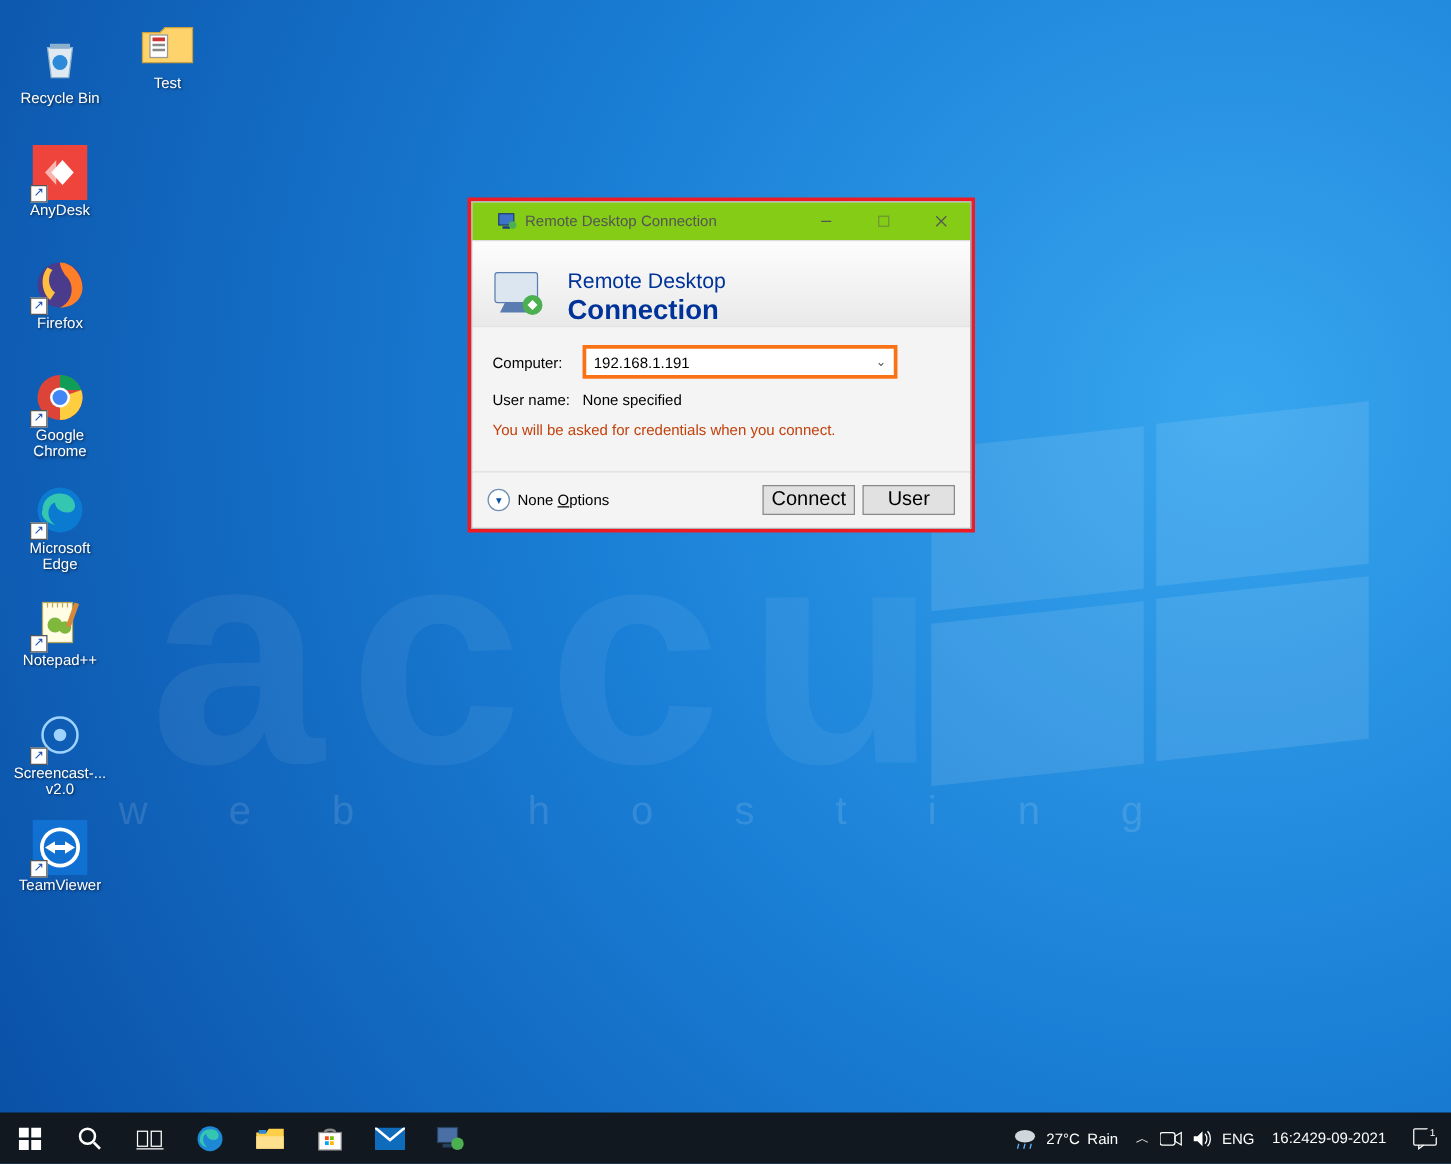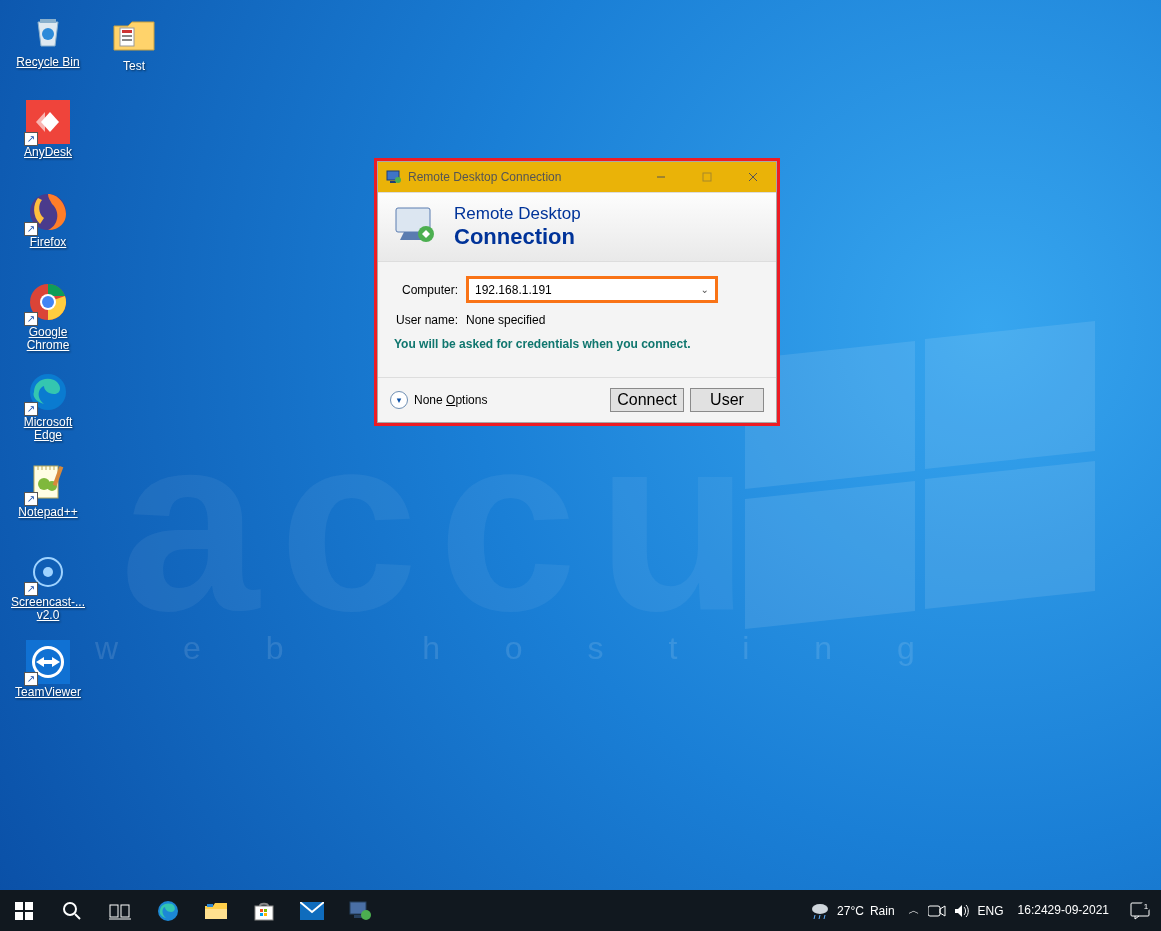--- a/index.html
+++ b/index.html
@@ -58,22 +58,21 @@
     color: rgba(255,255,255,0.06);
     letter-spacing: 20px;
     pointer-events: none;
     font-family: "Segoe UI", sans-serif;
   }
 
   
   .desktop-icons {
     position: absolute;
     left: 10px;
-    top: 10px;
-    text-decoration: underline;
+    top: 26px;
   }
   .dicon {
     width: 76px;
     height: 84px;
     display: flex;
     flex-direction: column;
     align-items: center;
     justify-content: flex-start;
     margin-bottom: 6px;
     text-align: center;
@@ -126,77 +125,76 @@
     background: #fff;
     color: #000;
     font-size: 12px;
     border: 1px solid #a8a8a8;
     box-sizing: border-box;
   }
   .rdc-title {
     height: 30px;
     display: flex;
     align-items: center;
-    background: #eab308;
+    background: #84cc16;
     color: #555;
-    padding-left: 8px;
+    padding-left: 20px;
   }
   .rdc-title .ticon { width: 16px; height: 16px; margin-right: 6px; }
   .rdc-title .ttext { flex: 1 1 auto; }
   .rdc-title .winbtn {
     width: 46px;
     height: 30px;
     display: flex;
     align-items: center;
     justify-content: center;
     color: #555;
     font-size: 12px;
   }
   .rdc-banner {
     height: 68px;
     background: linear-gradient(#fdfdfd, #e9e9e9);
     border-top: 1px solid #ddd;
     border-bottom: 1px solid #ddd;
     display: flex;
-    align-items: center;
+    align-items: flex-end;
     padding-left: 14px;
     gap: 14px;
   }
   .rdc-banner .btext .l1 { color: #003399; font-size: 17px; font-family: "Trebuchet MS", sans-serif; }
   .rdc-banner .btext .l2 { color: #003399; font-size: 22px; font-weight: 700; font-family: "Trebuchet MS", sans-serif; }
   .rdc-body {
     padding: 14px 16px 10px 16px;
     background: #f4f4f4;
   }
   .rdc-row {
     display: flex;
     align-items: center;
     margin-bottom: 10px;
     gap: 8px;
-    text-align: right;
   }
   .rdc-row .lbl { width: 64px; color: #000; }
   .rdc-combobox {
     flex: 0 0 234px;
     border: 3px solid #f97316;
     background: #fff;
     height: 21px;
     display: flex;
     align-items: center;
     padding: 0 6px;
     font-size: 12px;
     position: relative;
   }
   .rdc-combobox .chev {
     position: absolute;
     right: 6px;
     font-size: 10px;
     color: #555;
   }
-  .rdc-note { color: #0f766e; margin: 4px 0 16px 0; font-weight: bold; }
+  .rdc-note { color: #c2410c; margin: 4px 0 16px 0; }
   .rdc-footer {
     display: flex;
     align-items: center;
     padding: 10px 12px;
     border-top: 1px solid #ddd;
     background: #f4f4f4;
   }
   .expander {
     display: flex;
     align-items: center;

